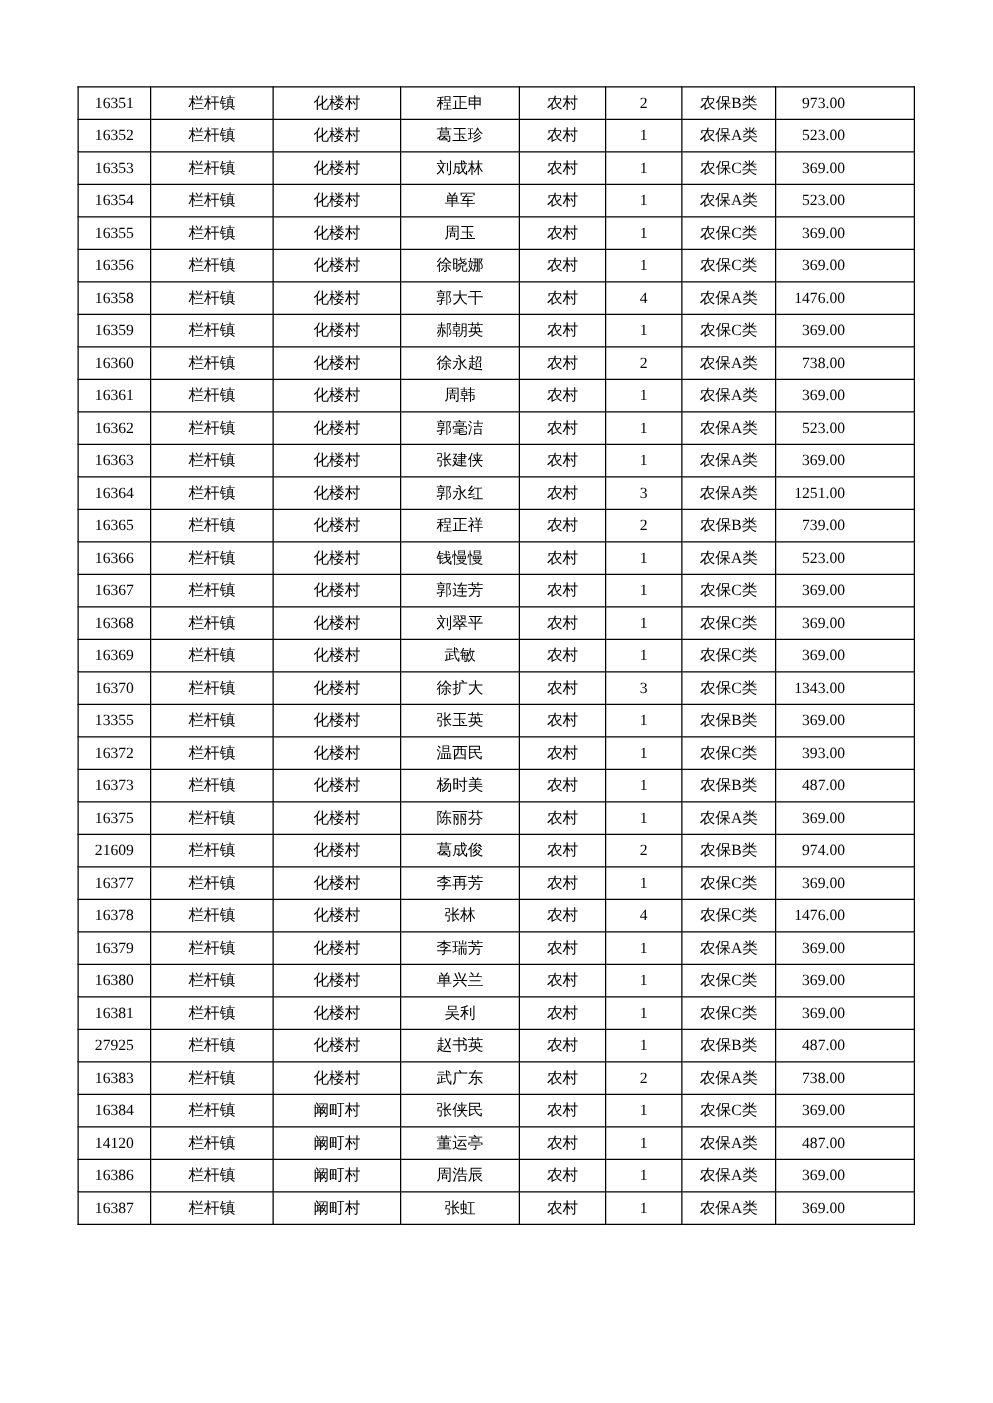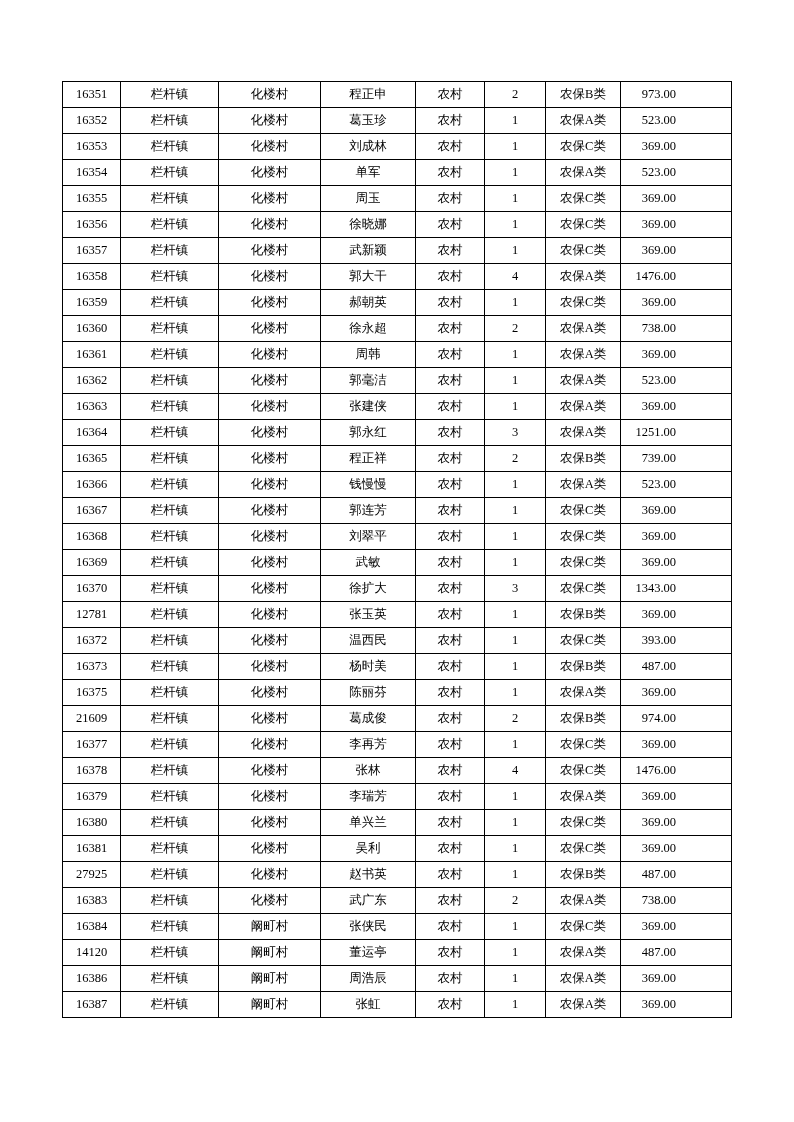--- a/index.html
+++ b/index.html
@@ -9,21 +9,21 @@
   }
   body {
     position: relative;
     width: 794px;
     height: 1122px;
     font-family: "Liberation Serif", "DejaVu Serif", serif;
     color: #000000;
   }
   .sheet-table {
     position: absolute;
-    top: 81px;
+    top: 69px;
     left: 62px;
     border-collapse: collapse;
     table-layout: fixed;
   }
   .sheet-table td {
     border: 1px solid #000000;
     font-size: 12.5px;
     text-align: center;
     vertical-align: middle;
     height: 25px;
@@ -105,30 +105,20 @@
         <td>16356</td>
         <td>栏杆镇</td>
         <td>化楼村</td>
         <td>徐晓娜</td>
         <td>农村</td>
         <td>1</td>
         <td>农保C类</td>
         <td class="amount">369.00</td>
       </tr>
       <tr>
-        <td>16357</td>
-        <td>栏杆镇</td>
-        <td>化楼村</td>
-        <td>武新颖</td>
-        <td>农村</td>
-        <td>1</td>
-        <td>农保C类</td>
-        <td class="amount">369.00</td>
-      </tr>
-      <tr>
         <td>16358</td>
         <td>栏杆镇</td>
         <td>化楼村</td>
         <td>郭大干</td>
         <td>农村</td>
         <td>4</td>
         <td>农保A类</td>
         <td class="amount">1476.00</td>
       </tr>
       <tr>
@@ -245,21 +235,21 @@
         <td>16370</td>
         <td>栏杆镇</td>
         <td>化楼村</td>
         <td>徐扩大</td>
         <td>农村</td>
         <td>3</td>
         <td>农保C类</td>
         <td class="amount">1343.00</td>
       </tr>
       <tr>
-        <td>12781</td>
+        <td>13355</td>
         <td>栏杆镇</td>
         <td>化楼村</td>
         <td>张玉英</td>
         <td>农村</td>
         <td>1</td>
         <td>农保B类</td>
         <td class="amount">369.00</td>
       </tr>
       <tr>
         <td>16372</td>

